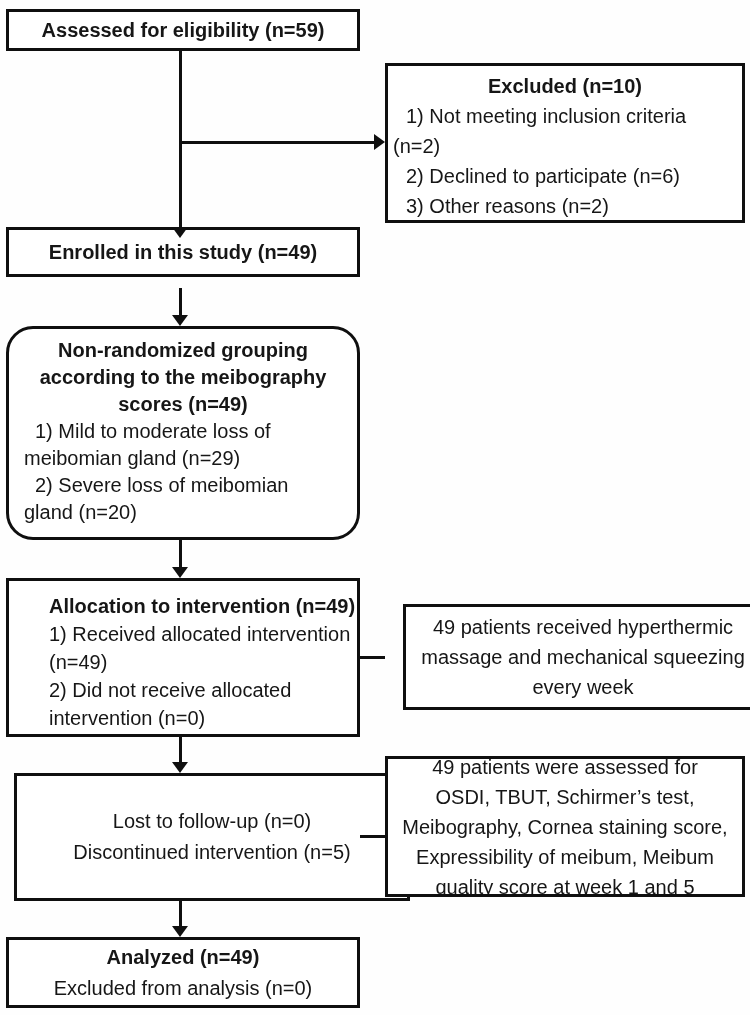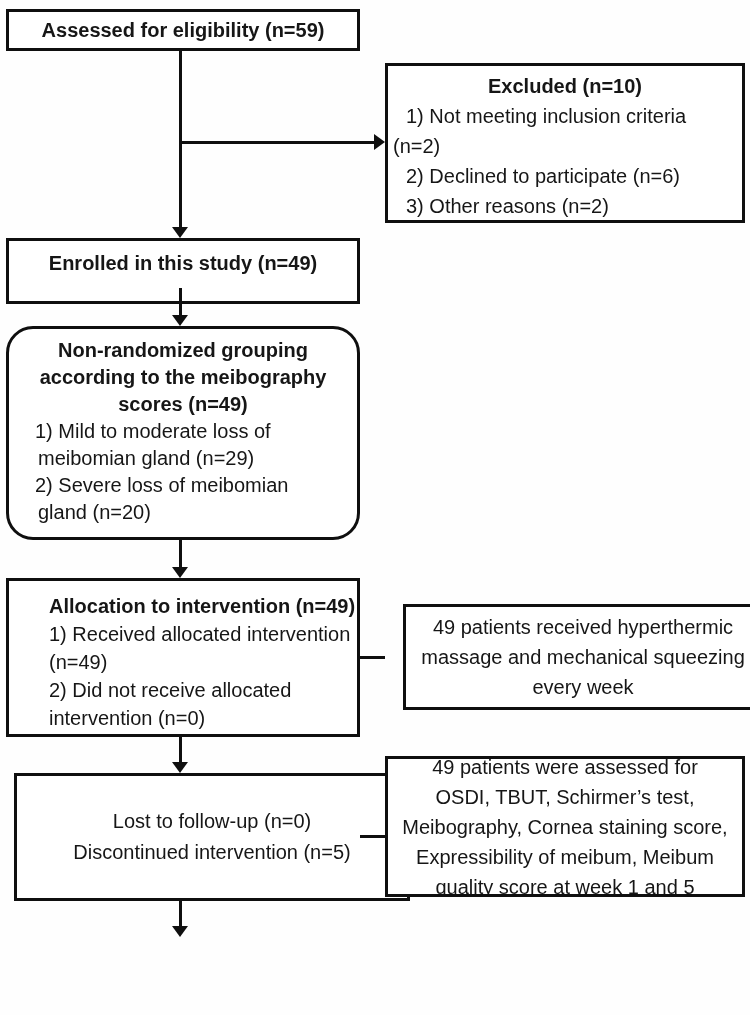--- a/index.html
+++ b/index.html
@@ -33,34 +33,34 @@
   .box .ln { white-space: nowrap; }
   .b { font-weight: bold; }
   .ctr { text-align: center; }
   .vcenter {
     display: flex;
     flex-direction: column;
     justify-content: center;
   }
   
   #box-assessed   { left: 6px;  top: 9px;   width: 354px; height: 42px;  line-height: 36px; }
-  #box-enrolled   { left: 6px;  top: 238px; width: 354px; height: 66px;  line-height: 44px; }
+  #box-enrolled   { left: 6px;  top: 227px; width: 354px; height: 50px;  line-height: 44px; }
   #box-grouping   { left: 6px;  top: 326px; width: 354px; height: 214px; padding-top: 8px; line-height: 27px; border-radius: 27px; }
   #box-allocation { left: 6px;  top: 578px; width: 354px; height: 159px; padding-top: 11px; line-height: 28px; }
   #box-followup   { left: 6px;  top: 773px; width: 396px; height: 128px; line-height: 31px; margin-left: 8px; }
   #box-analyzed   { left: 6px;  top: 937px; width: 354px; height: 71px;  line-height: 31px; }
   
   #box-excluded     { left: 385px; top: 63px;  width: 360px; height: 160px; padding-top: 5px; line-height: 30px; }
   #box-hyperthermic { left: 403px; top: 604px; width: 360px; height: 106px; line-height: 30px; }
   #box-assessments  { left: 385px; top: 756px; width: 360px; height: 141px; line-height: 30px; }
 
   #box-excluded .num  { padding-left: 18px; }
   #box-excluded .cont { padding-left: 5px; }
   #box-grouping .num  { padding-left: 26px; }
-  #box-grouping .cont { padding-left: 29px; }
+  #box-grouping .cont { padding-left: 15px; }
   #box-allocation .ln { padding-left: 24px; margin-left: 16px; }
 
   .hline, .vline { position: absolute; background: var(--line); }
   .vline { width: 3px; }
   .hline { height: 3px; }
   .arrow-down {
     position: absolute; width: 0; height: 0;
     border-left: 8px solid transparent;
     border-right: 8px solid transparent;
     border-top: 11px solid var(--line);
@@ -138,20 +138,24 @@
   </div>
 
   <div class="box ctr vcenter" id="box-assessments">
     <div class="ln">49 patients were assessed for</div>
     <div class="ln">OSDI, TBUT, Schirmer’s test,</div>
     <div class="ln">Meibography, Cornea staining score,</div>
     <div class="ln">Expressibility of meibum, Meibum</div>
     <div class="ln">quality score at week 1 and 5</div>
   </div>
 
+  <div class="box ctr vcenter" id="box-analyzed">
+    <div class="ln b">Analyzed (n=49)</div>
+    <div class="ln">Excluded from analysis (n=0)</div>
+  </div>
 
   <div class="vline" id="v1"></div>
   <div class="arrow-down" id="v1-head"></div>
 
   <div class="hline" id="h1"></div>
   <div class="arrow-right" id="h1-head"></div>
 
   <div class="vline" id="v2"></div>
   <div class="arrow-down" id="v2-head"></div>
 

